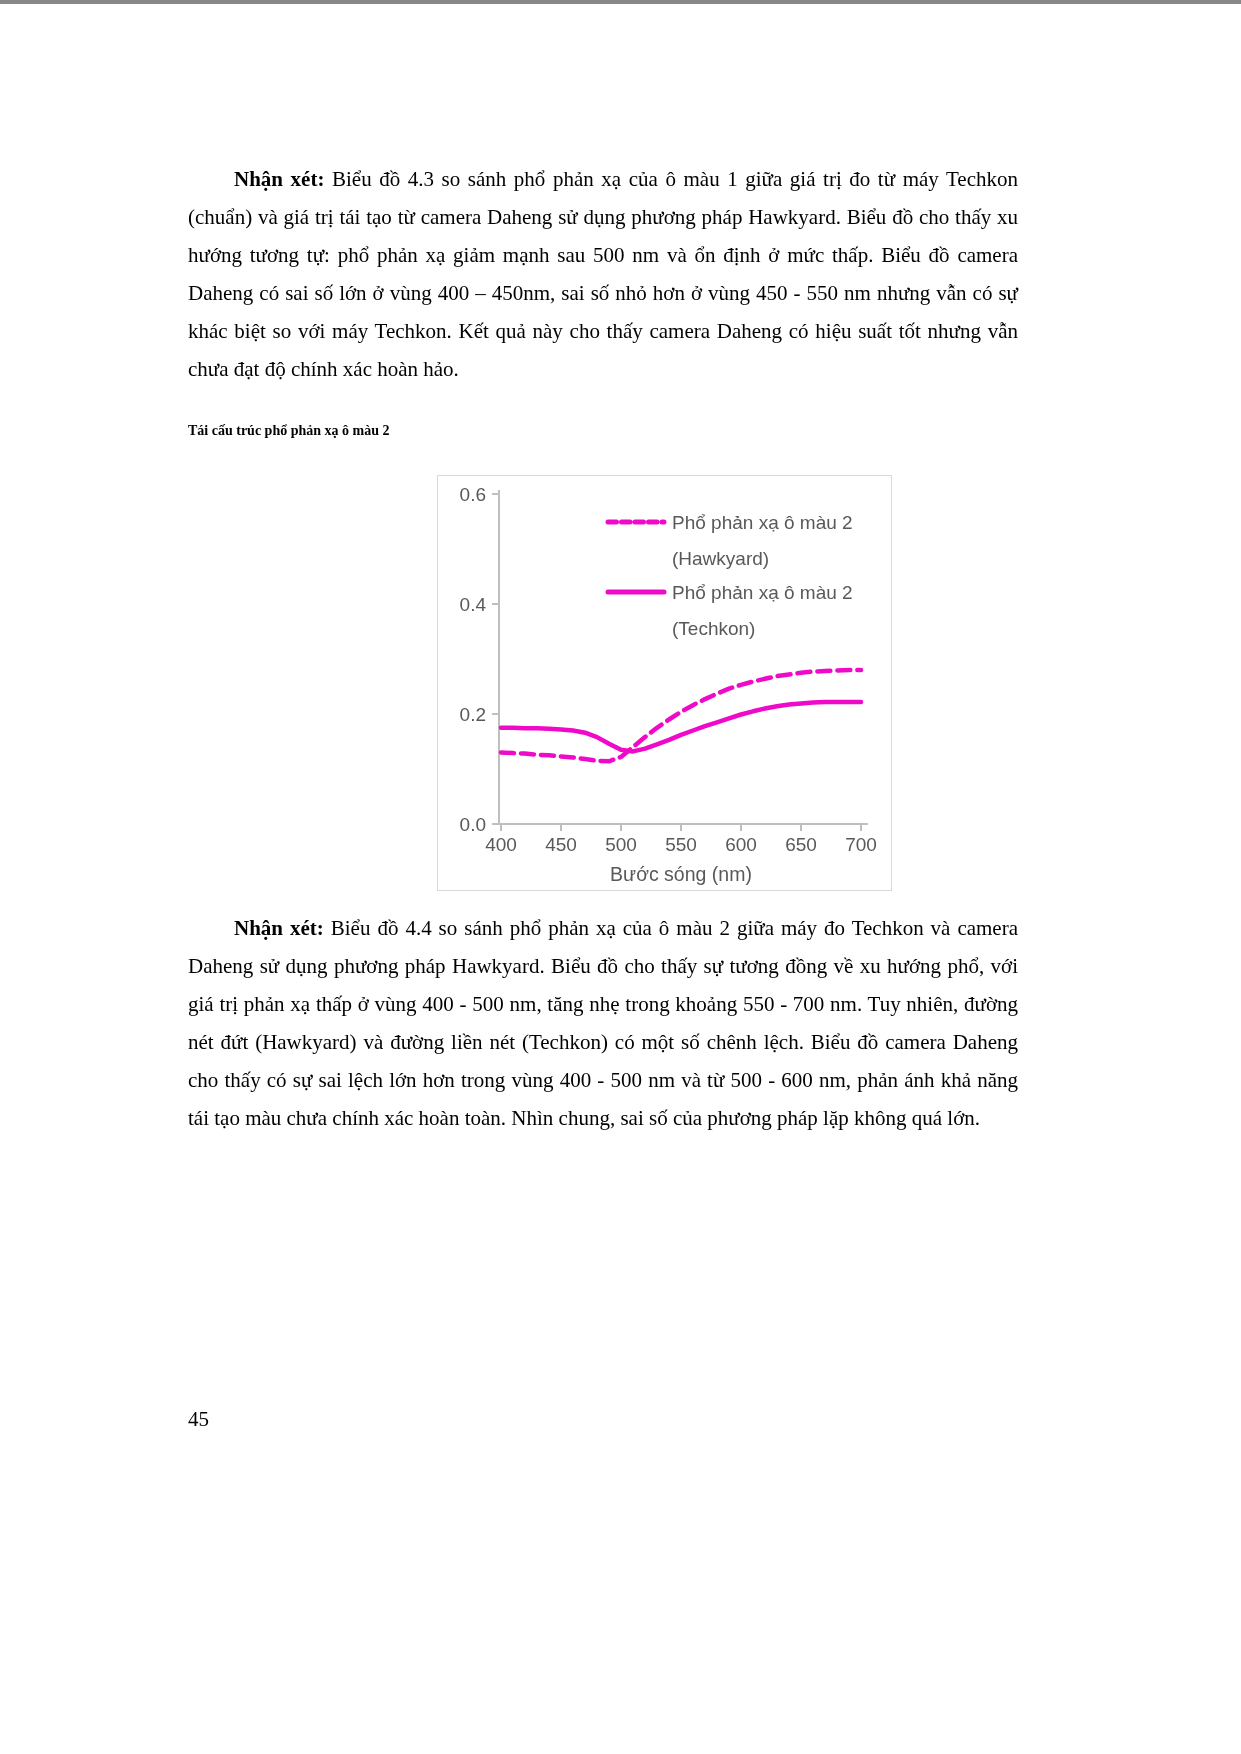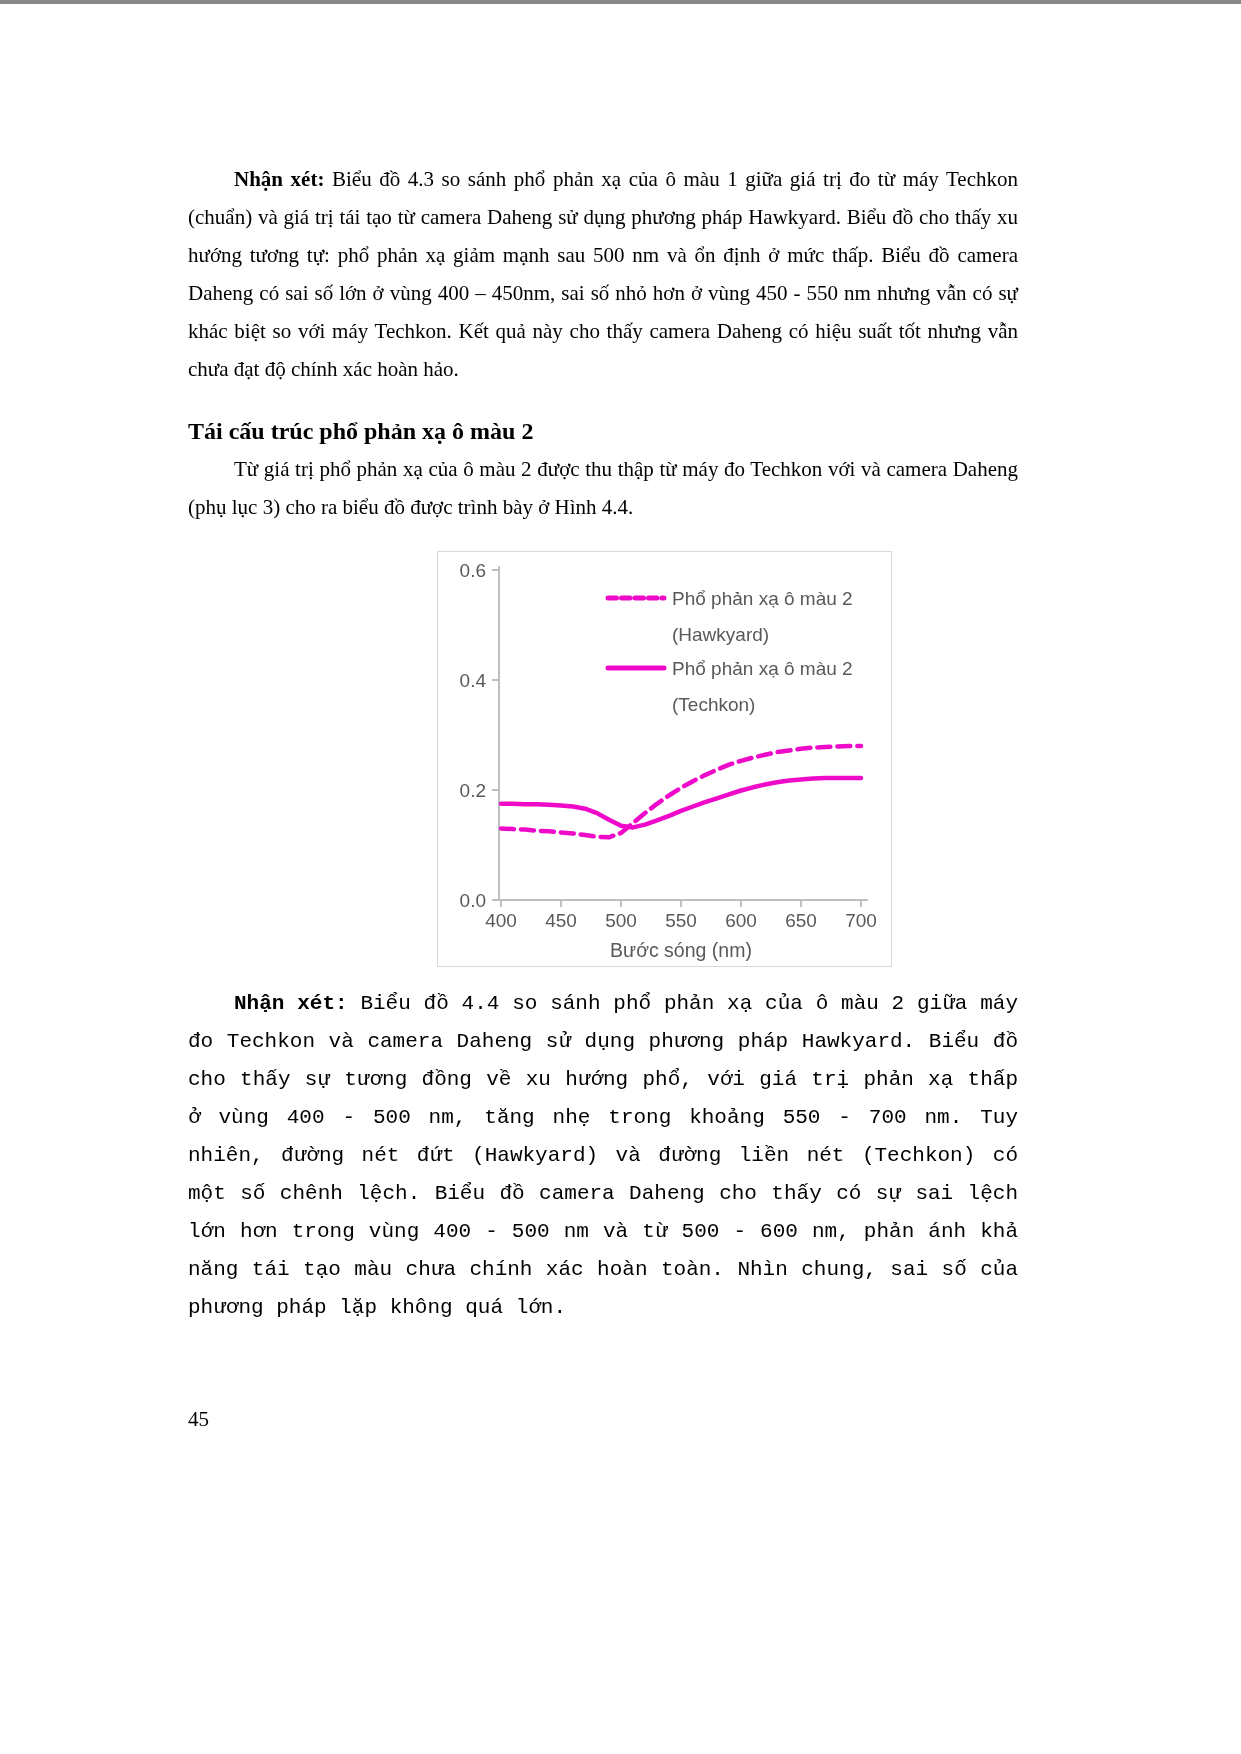--- a/index.html
+++ b/index.html
@@ -19,39 +19,39 @@
     width:830px;
   }
   .para{
     margin:0;
     text-align:justify;
     line-height:38px;
   }
   .indent{ text-indent:46px; }
   .heading{
     margin:24px 0 0 0;
-    font-size:24px;
+    font-size:14px;
     font-weight:bold;
     line-height:38px;
   }
   .p2{ margin-top:0; }
   .chart-box{
     margin:25px 0 0 249px;
     width:453px; height:414px;
     border:1.5px solid #D9D9D9;
     background:#fff;
     padding:0;
   }
   .chart-box svg{ display:block; width:453px; height:414px; }
   .caption{
     margin:35px 0 0 0;
     text-align:center;
     line-height:38px;
   }
-  .p3{ margin-top:18px;font-family:Liberation Mono, monospace; }
+  .p3{ margin-top:18px; }
   .page-number{
     position:absolute;
     left:188px; top:1396px;
     width:830px;
     line-height:38px;
   }
   
   .tick{ font-family:"Liberation Sans", sans-serif; font-size:19px; fill:#595959; }
   .legend-text{ font-family:"Liberation Sans", sans-serif; font-size:19px; fill:#595959; }
   .xlabel{ font-family:"Liberation Sans", sans-serif; font-size:19.5px; fill:#595959; }
@@ -59,21 +59,20 @@
 </head>
 <body>
 
 <div class="page">
   <div class="content">
 
     <p class="para indent"><b>Nhận xét:</b><span> Biểu đồ 4.3 so sánh phổ phản xạ của ô màu 1 giữa giá trị đo từ máy Techkon (chuẩn) và giá trị tái tạo từ camera Daheng sử dụng phương pháp Hawkyard. Biểu đồ cho thấy xu hướng tương tự: phổ phản xạ giảm mạnh sau 500 nm và ổn định ở mức thấp. Biểu đồ camera Daheng có sai số lớn ở vùng 400 – 450nm, sai số nhỏ hơn ở vùng 450 - 550 nm nhưng vẫn có sự khác biệt so với máy Techkon. Kết quả này cho thấy camera Daheng có hiệu suất tốt nhưng vẫn chưa đạt độ chính xác hoàn hảo.</span></p>
 
     <h3 class="heading">Tái cấu trúc phổ phản xạ ô màu 2</h3>
 
-    <p class="para indent p2">Từ giá trị phổ phản xạ của ô màu 2 được thu thập từ máy đo Techkon với và camera Daheng (phụ lục 3) cho ra biểu đồ được trình bày ở Hình 4.4.</p>
 
     <figure class="chart-box">
       <svg id="chart-svg" viewBox="0 0 453 414">
           <line x1="61" y1="14" x2="61" y2="348" stroke="#BFBFBF" stroke-width="2"></line>
           <line x1="61" y1="348" x2="430" y2="348" stroke="#BFBFBF" stroke-width="2"></line>
           <line x1="54" y1="348" x2="61" y2="348" stroke="#BFBFBF" stroke-width="2"></line>
           <text x="48" y="355" text-anchor="end" class="tick">0.0</text>
           <line x1="54" y1="238" x2="61" y2="238" stroke="#BFBFBF" stroke-width="2"></line>
           <text x="48" y="245" text-anchor="end" class="tick">0.2</text>
           <line x1="54" y1="127.99999999999997" x2="61" y2="127.99999999999997" stroke="#BFBFBF" stroke-width="2"></line>

